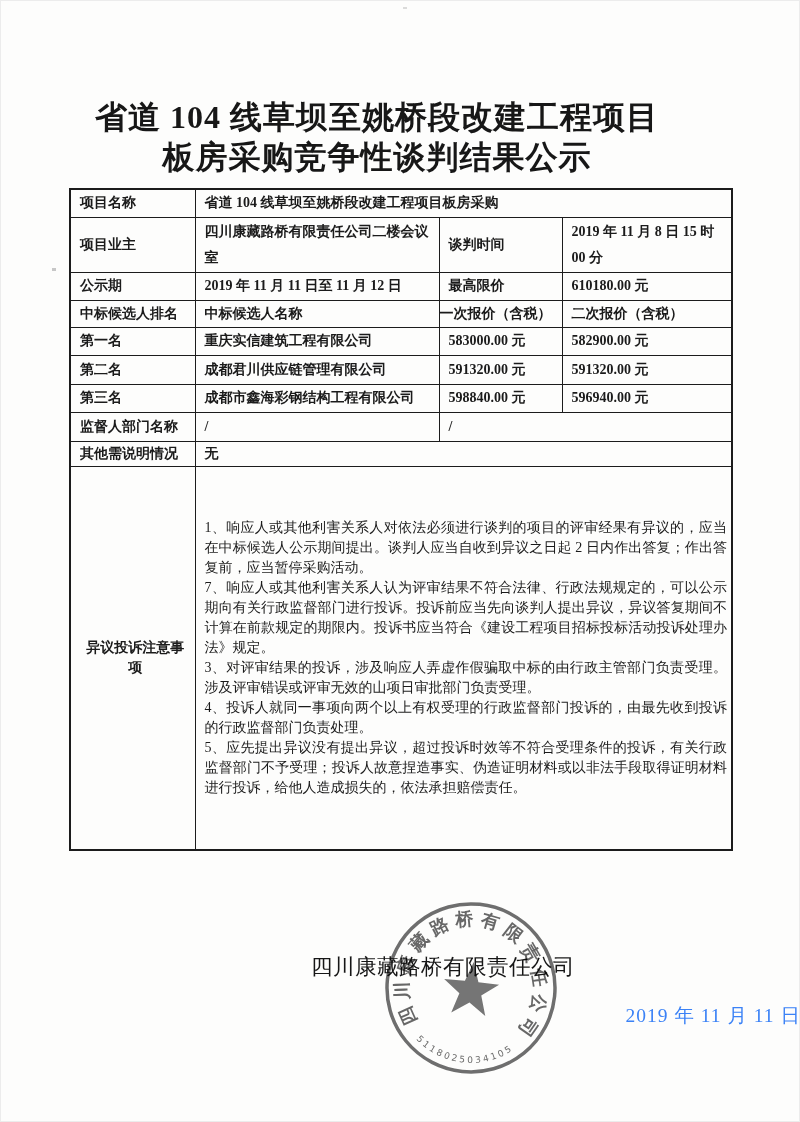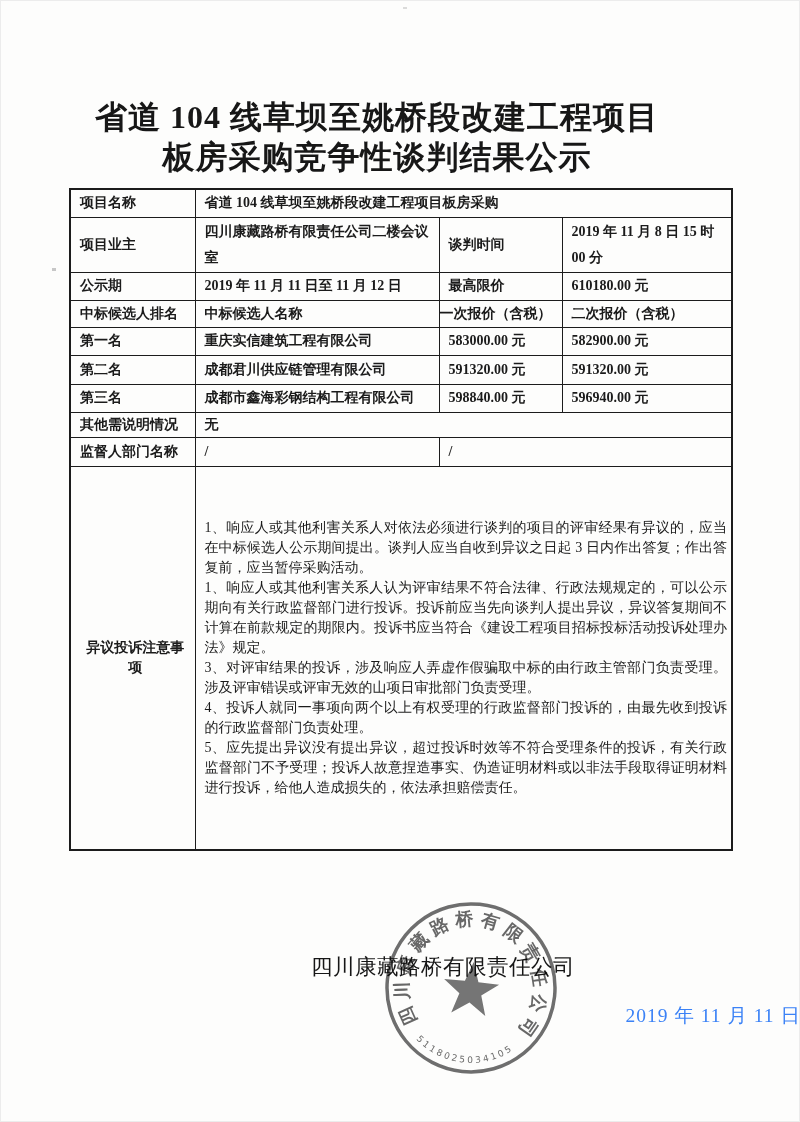--- a/index.html
+++ b/index.html
@@ -107,34 +107,34 @@
       <td class="val">成都君川供应链管理有限公司</td>
       <td class="lbl">591320.00 元</td>
       <td class="val">591320.00 元</td>
     </tr>
     <tr style="height:28px">
       <td class="lbl">第三名</td>
       <td class="val">成都市鑫海彩钢结构工程有限公司</td>
       <td class="lbl">598840.00 元</td>
       <td class="val">596940.00 元</td>
     </tr>
-    <tr style="height:25px">
-      <td class="lbl">其他需说明情况</td>
-      <td class="val" colspan="3">无</td>
-    </tr>
     <tr style="height:29px">
       <td class="lbl">监督人部门名称</td>
       <td class="val">/</td>
       <td class="val" colspan="2">/</td>
     </tr>
+    <tr style="height:25px">
+      <td class="lbl">其他需说明情况</td>
+      <td class="val" colspan="3">无</td>
+    </tr>
     <tr style="height:384px">
       <td class="lbl note-lbl">异议投诉注意事项</td>
       <td class="note-cell" colspan="3">
-        <div>1、响应人或其他利害关系人对依法必须进行谈判的项目的评审经果有异议的，应当在中标候选人公示期间提出。谈判人应当自收到异议之日起 3 日内作出答复；作出答复前，应当暂停采购活动。</div>
-        <div>1、响应人或其他利害关系人认为评审结果不符合法律、行政法规规定的，可以公示期向有关行政监督部门进行投诉。投诉前应当先向谈判人提出异议，异议答复期间不计算在前款规定的期限内。投诉书应当符合《建设工程项目招标投标活动投诉处理办法》规定。</div>
+        <div>1、响应人或其他利害关系人对依法必须进行谈判的项目的评审经果有异议的，应当在中标候选人公示期间提出。谈判人应当自收到异议之日起 2 日内作出答复；作出答复前，应当暂停采购活动。</div>
+        <div>7、响应人或其他利害关系人认为评审结果不符合法律、行政法规规定的，可以公示期向有关行政监督部门进行投诉。投诉前应当先向谈判人提出异议，异议答复期间不计算在前款规定的期限内。投诉书应当符合《建设工程项目招标投标活动投诉处理办法》规定。</div>
         <div>3、对评审结果的投诉，涉及响应人弄虚作假骗取中标的由行政主管部门负责受理。涉及评审错误或评审无效的山项日审批部门负责受理。</div>
         <div>4、投诉人就同一事项向两个以上有权受理的行政监督部门投诉的，由最先收到投诉的行政监督部门负责处理。</div>
         <div>5、应先提出异议没有提出异议，超过投诉时效等不符合受理条件的投诉，有关行政监督部门不予受理；投诉人故意捏造事实、伪造证明材料或以非法手段取得证明材料进行投诉，给他人造成损失的，依法承担赔偿责任。</div>
       </td>
     </tr>
   </tbody>
     </table>
 
   <div class="footer-company">四川康藏路桥有限责任公司</div>
   <div class="footer-date">2019 年 11 月 11 日</div>

